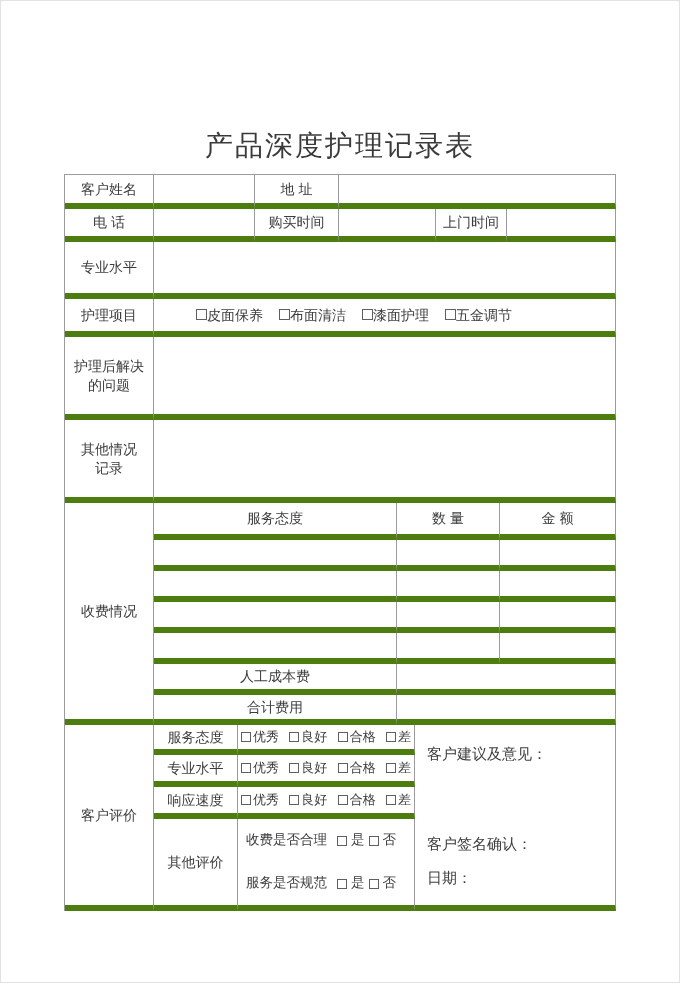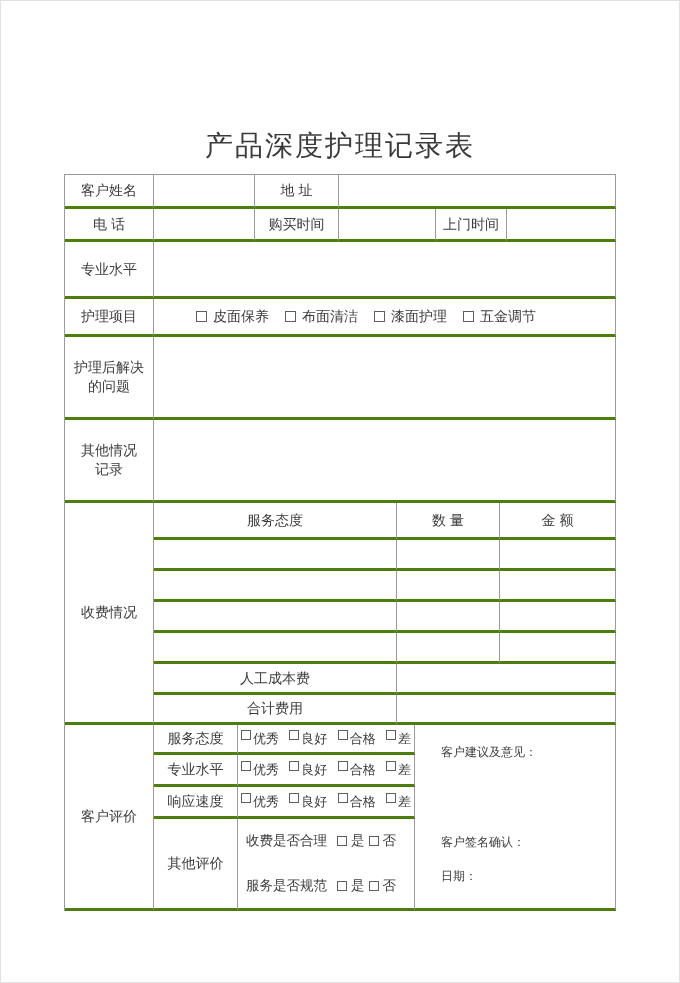--- a/index.html
+++ b/index.html
@@ -22,21 +22,21 @@
   .form {
     width:552px;
     margin:9px 0 0 63px;
     border-top:1px solid #9b9b9b;
     border-left:1px solid #9b9b9b;
     font-size:14px;
   }
   .row { display:flex; width:100%; }
   .c {
     border-right:1px solid #9b9b9b;
-    border-bottom:3px solid #4d7c0f;
+    border-bottom:6px solid #4d7c0f;
     display:flex; align-items:center; justify-content:center;
     text-align:center;
     white-space:pre-line;
     line-height:1.35;
     overflow:hidden;
   }
   .w89 { width:89px; flex:none; }
   .w101 { width:101px; flex:none; }
   .w84 { width:84px; flex:none; }
   .w97 { width:97px; flex:none; }
@@ -47,27 +47,27 @@
   .col { display:flex; flex-direction:column; }
   .left { justify-content:flex-start; text-align:left; }
   .cb {
     width:11px; height:11px;
     border:1px solid #5f5f5f;
     display:inline-block; flex:none;
     background:#fff;
   }
   .cb.s { width:10px; height:10px; }
   .careopts { padding-left:42px; gap:16px; }
-  .careopt { display:inline-flex; align-items:center; gap:6px; }
+  .careopt { display:inline-flex; align-items:center; }
   .opts { padding:0 3px; justify-content:space-between; font-size:13px; }
-  .opt { display:inline-flex; gap:2px; }
+  .opt { display:inline-flex; align-items:center; gap:2px; }
   .qline { display:flex; align-items:center; padding-left:8px; gap:10px; font-size:13.5px; }
   .ynopts { display:inline-flex; align-items:center; gap:4px; }
   .evalright { position:relative; display:block; }
-  .evalright span { position:absolute; left:26px; font-size:12px; }
+  .evalright span { position:absolute; left:12px; font-size:15px; }
   .sug { top:19px; }
   .sig { top:109px; }
   .dat { top:143px; }
 </style>
 </head>
 <body>
 
 <h1 class="title">产品深度护理记录表</h1>
 
 <div class="form">

